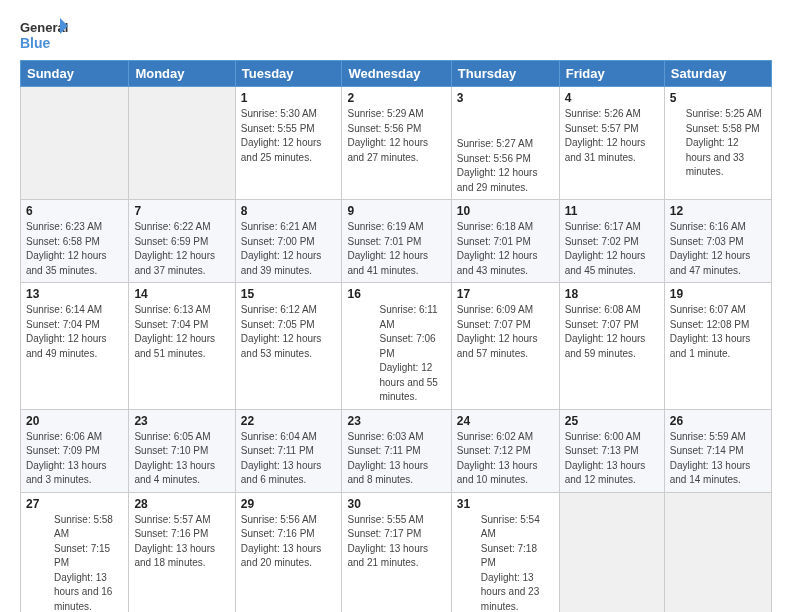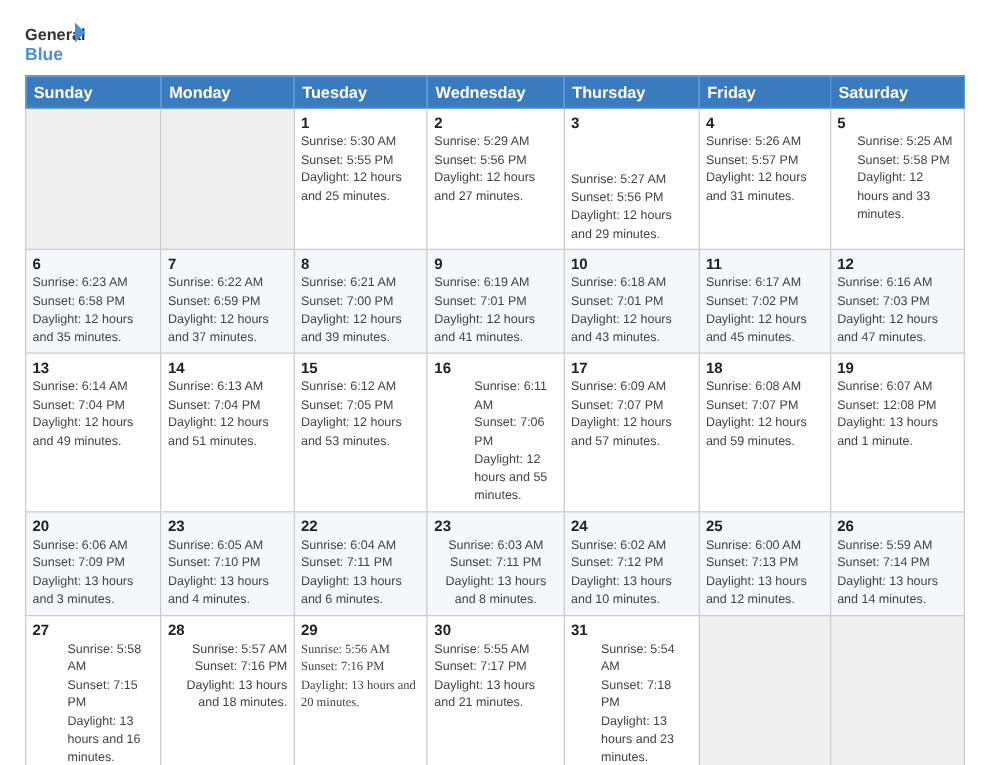--- a/index.html
+++ b/index.html
@@ -250,21 +250,21 @@
 Daylight: 13 hours and 4 minutes.</div>
           </td>
           <td>
             <span class="day-number">22</span>
             <div class="day-detail" style="white-space: pre-line;">Sunrise: 6:04 AM
 Sunset: 7:11 PM
 Daylight: 13 hours and 6 minutes.</div>
           </td>
           <td>
             <span class="day-number">23</span>
-            <div class="day-detail" style="white-space: pre-line; text-align: center;">Sunrise: 6:03 AM
+            <div class="day-detail" style="white-space: pre-line;">Sunrise: 6:03 AM
 Sunset: 7:11 PM
 Daylight: 13 hours and 8 minutes.</div>
           </td>
           <td>
             <span class="day-number">24</span>
             <div class="day-detail" style="white-space: pre-line;">Sunrise: 6:02 AM
 Sunset: 7:12 PM
 Daylight: 13 hours and 10 minutes.</div>
           </td>
           <td>
@@ -282,27 +282,27 @@
         </tr>
         <tr>
           <td>
             <span class="day-number">27</span>
             <div class="day-detail" style="white-space: pre-line; margin-left: 28px;">Sunrise: 5:58 AM
 Sunset: 7:15 PM
 Daylight: 13 hours and 16 minutes.</div>
           </td>
           <td>
             <span class="day-number">28</span>
-            <div class="day-detail" style="white-space: pre-line; text-align: right;">Sunrise: 5:57 AM
+            <div class="day-detail" style="white-space: pre-line;">Sunrise: 5:57 AM
 Sunset: 7:16 PM
 Daylight: 13 hours and 18 minutes.</div>
           </td>
           <td>
             <span class="day-number">29</span>
-            <div class="day-detail" style="white-space: pre-line; font-family: Liberation Serif, serif;">Sunrise: 5:56 AM
+            <div class="day-detail" style="white-space: pre-line;">Sunrise: 5:56 AM
 Sunset: 7:16 PM
 Daylight: 13 hours and 20 minutes.</div>
           </td>
           <td>
             <span class="day-number">30</span>
             <div class="day-detail" style="white-space: pre-line;">Sunrise: 5:55 AM
 Sunset: 7:17 PM
 Daylight: 13 hours and 21 minutes.</div>
           </td>
           <td>

